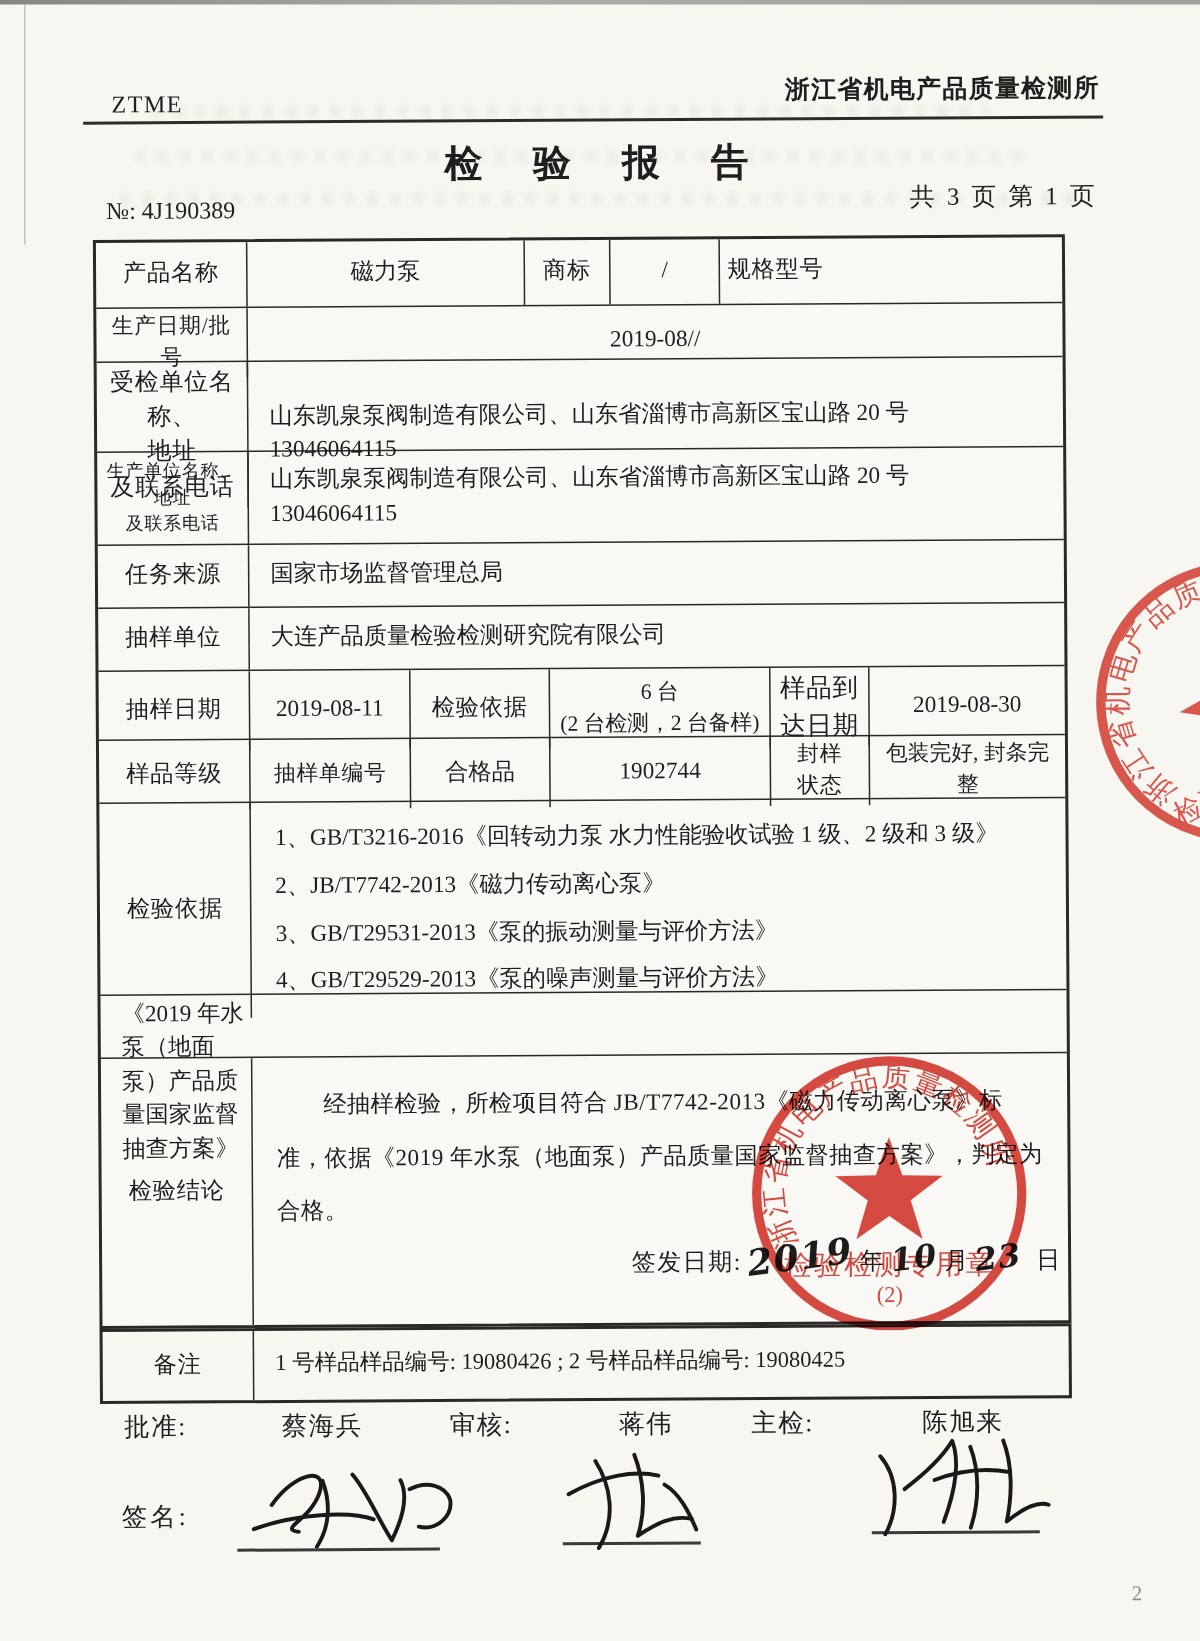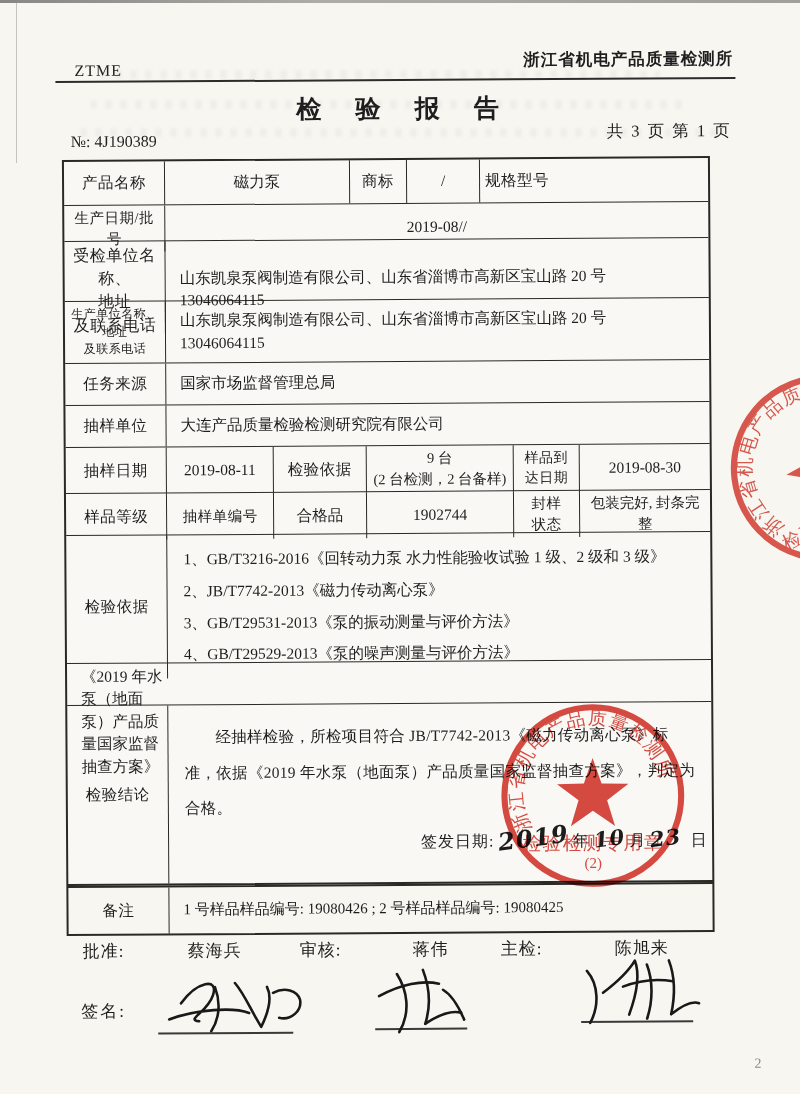--- a/index.html
+++ b/index.html
@@ -141,23 +141,23 @@
 
     <div class="trow cols-c h42">
       <div class="cell lbl">抽样单位</div>
       <div class="cell left">大连产品质量检验检测研究院有限公司</div>
     </div>
 
     <div class="trow cols-b h46">
       <div class="cell lbl">抽样日期</div>
       <div class="cell">2019-08-11</div>
       <div class="cell lbl">检验依据</div>
-      <div class="cell preline" style="font-size:14.5px">9 台
+      <div class="cell preline" style="font-size:14.5px">6 台
 (2 台检测，2 台备样)</div>
-      <div class="cell lbl preline" style="font-size:14px">样品到
+      <div class="cell lbl preline" style="font-size:17px">样品到
 达日期</div>
       <div class="cell">2019-08-30</div>
     </div>
 
     <div class="trow cols-b h42">
       <div class="cell lbl">样品等级</div>
       <div class="cell lbl" style="font-size:14.5px">抽样单编号</div>
       <div class="cell">合格品</div>
       <div class="cell">1902744</div>
       <div class="cell lbl preline" style="font-size:14.5px">封样

